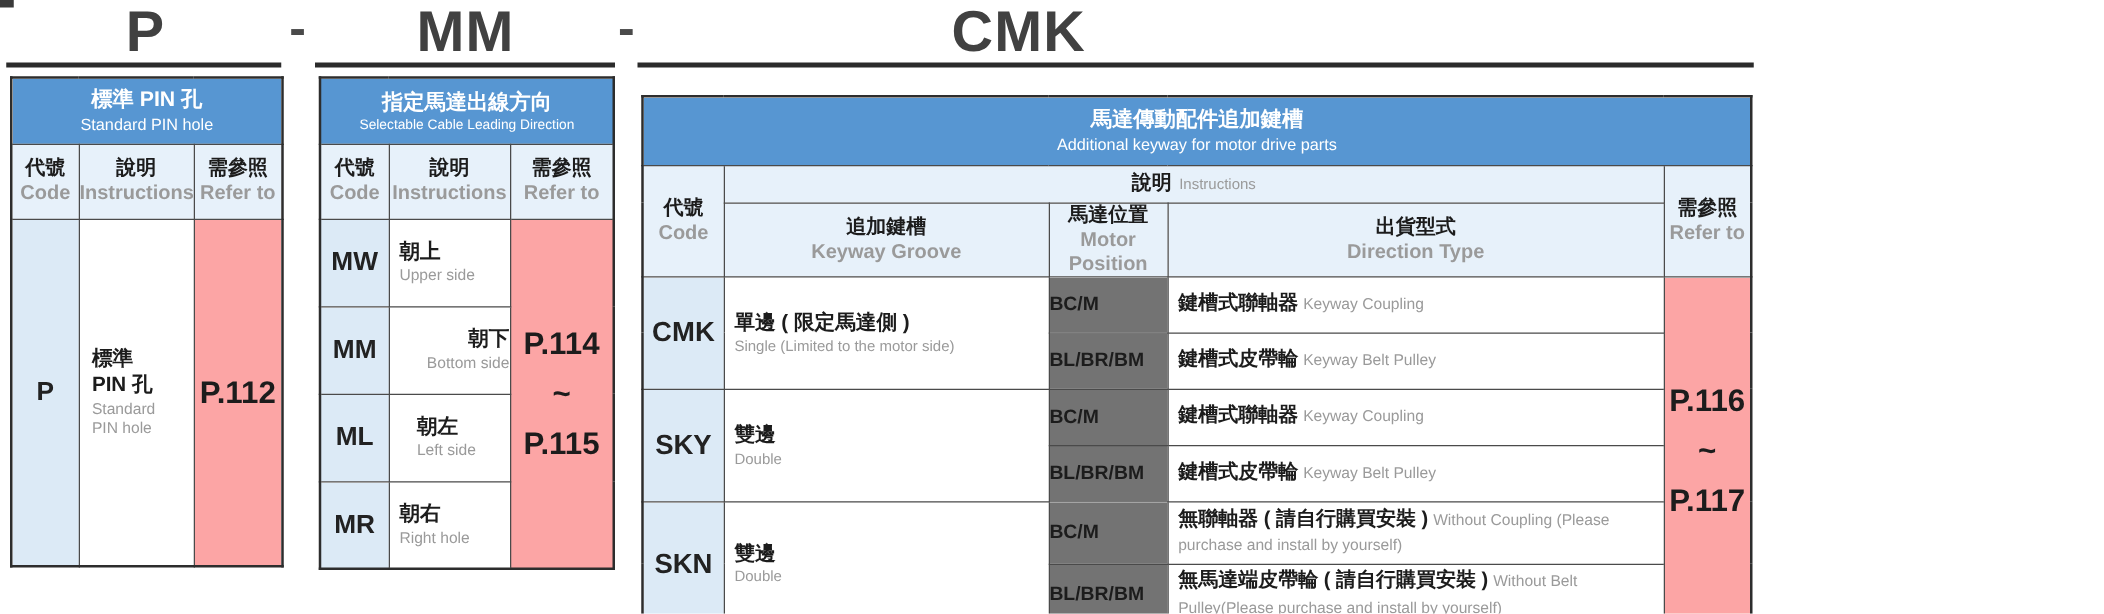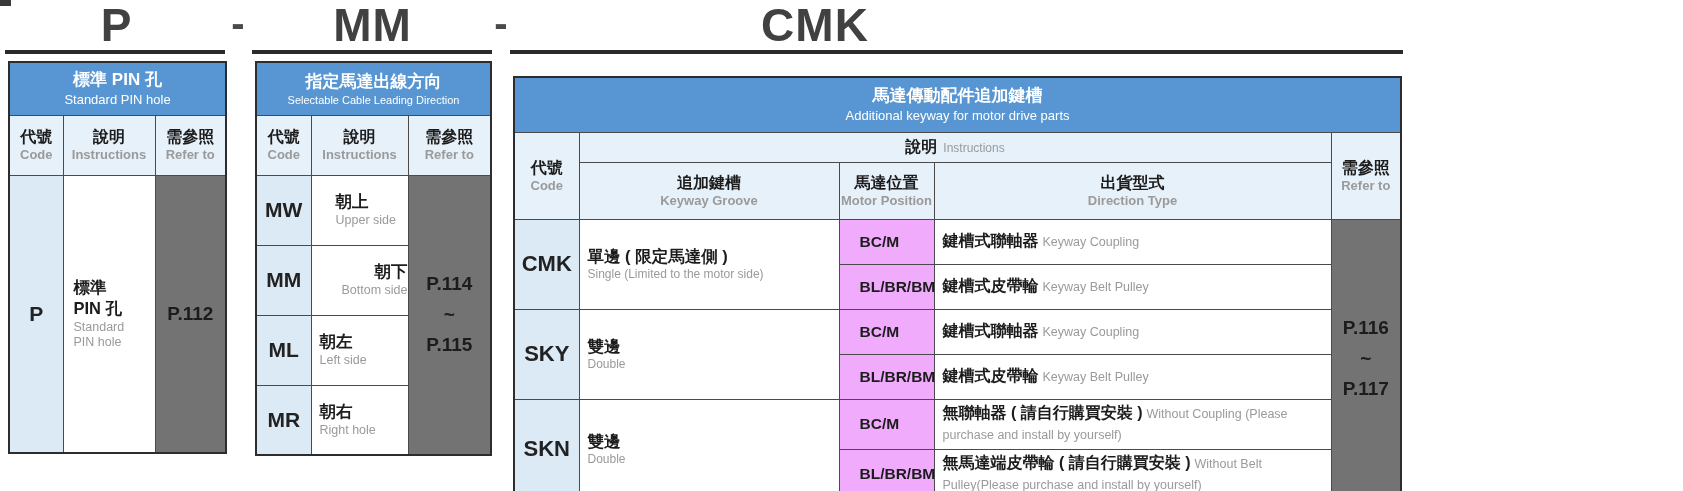--- a/index.html
+++ b/index.html
@@ -25,33 +25,33 @@
   table{border:2px solid #2d2d2d;}
   th,td{border:1px solid #4a4a4a;padding:0;vertical-align:middle;overflow:hidden;}
 
   .tbar{background:#5796D2;color:#ffffff;text-align:center;}
   .tbar-zh{font-size:17px;font-weight:700;line-height:1.35;}
   .tbar-en{font-size:13px;font-weight:400;line-height:1.2;}
   .tbar-en.small{font-size:11px;}
 
   .hcell{background:#E7F1FA;text-align:center;}
   .h-zh{font-size:16px;font-weight:700;line-height:1.25;color:#1c1c1c;}
-  .h-en{font-size:13px;color:#9a9a9a;line-height:1.2;}
+  .h-en{font-size:16px;color:#9a9a9a;line-height:1.2;}
   .h-inline-en{font-size:12px;color:#9a9a9a;font-weight:400;margin-left:6px;}
 
   .codecell{background:#DCEAF6;text-align:center;font-weight:700;font-size:21px;color:#222;}
   .codecell.big{font-size:22px;}
 
   .instr{text-align:left;padding-left:10px;background:#fff;}
   .zh-b{font-size:16.5px;font-weight:700;color:#1c1c1c;line-height:1.3;display:block;white-space:pre-line;}
   .en-g{font-size:12.5px;color:#9a9a9a;line-height:1.25;display:block;white-space:pre-line;}
 
-  .refer{font-size:19px;font-weight:700;color:#1c1c1c;text-align:center;white-space:pre-line;line-height:1.6;background:#737373;}
-
-  .motor{font-size:15.5px;font-weight:700;padding-left:20px;background:#f0abfc;}
+  .refer{font-size:25px;font-weight:700;color:#1c1c1c;text-align:center;white-space:pre-line;line-height:1.6;background:#fca5a5;}
+
+  .motor{font-size:15.5px;font-weight:700;padding-left:0;background:#737373;}
   .ship{padding-left:8px;background:#fff;line-height:1.3;}
   .ship .zh-i{font-size:16px;font-weight:700;color:#1c1c1c;}
   .ship .en-i{font-size:12.5px;color:#9a9a9a;margin-left:4px;}
   .groove{padding-left:8px;background:#fff;}
 </style>
 </head>
 <body>
 
 <div class="canvas">
 
@@ -129,38 +129,38 @@
         <div class="h-zh">說明</div>
         <div class="h-en">Instructions</div>
       </th>
       <th class="hcell">
         <div class="h-zh">需參照</div>
         <div class="h-en">Refer to</div>
       </th>
     </tr>
     <tr style="height:70px;">
       <td class="codecell">MW</td>
-      <td class="instr" style="padding-left:24px;margin-top:10px;">
+      <td class="instr" style="padding-left:8px;margin-top:10px;">
         <span class="zh-b">朝上</span>
         <span class="en-g">Upper side</span>
       </td>
       <td class="refer" rowspan="4">P.114
 ~
 P.115</td>
     </tr>
     <tr style="height:70px;">
       <td class="codecell">MM</td>
       <td class="instr" style="padding-left:3px;text-align:right;">
         <span class="zh-b">朝下</span>
         <span class="en-g">Bottom side</span>
       </td>
     </tr>
     <tr style="height:70px;">
       <td class="codecell">ML</td>
-      <td class="instr" style="padding-left:8px;">
+      <td class="instr" style="padding-left:22px;">
         <span class="zh-b">朝左</span>
         <span class="en-g">Left side</span>
       </td>
     </tr>
     <tr style="height:70px;">
       <td class="codecell">MR</td>
       <td class="instr" style="padding-left:8px;">
         <span class="zh-b">朝右</span>
         <span class="en-g">Right hole</span>
       </td>

